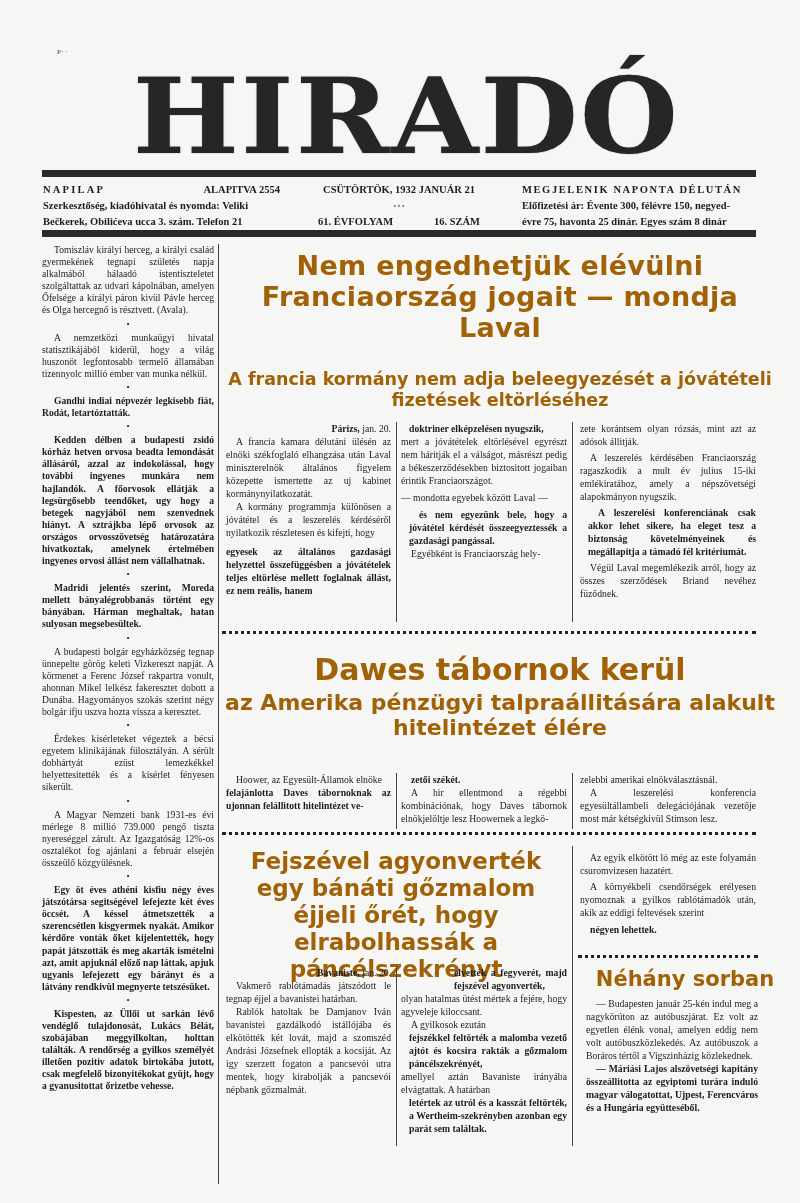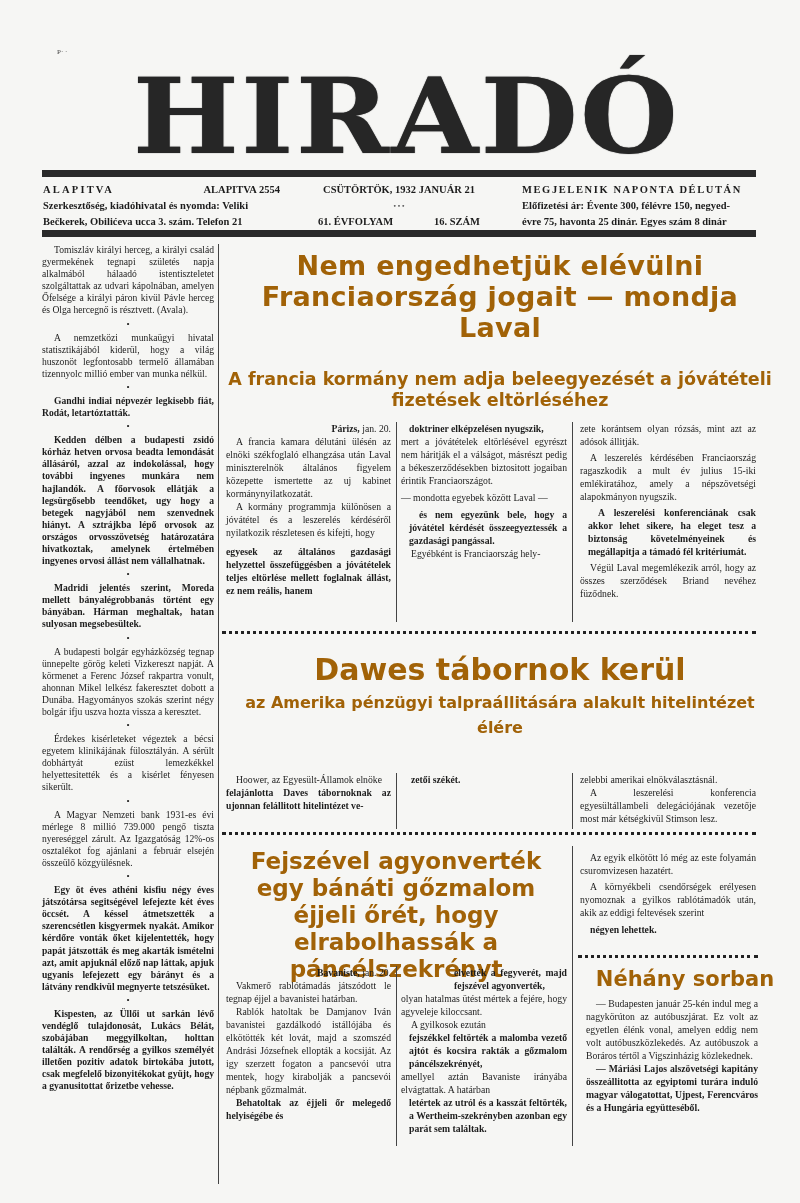--- a/index.html
+++ b/index.html
@@ -26,21 +26,21 @@
 
   .col-left { position: absolute; left: 42px; top: 244px; width: 172px; font-size: 9.6px; line-height: 12.1px; text-align: justify; }
   .col-left p { text-indent: 12px; margin-bottom: 0; }
   .col-left .sep { text-align: center; font-size: 9px; line-height: 15px; }
   .b { font-weight: bold; font-family: Liberation Serif, serif; }
 
   .headline { position: absolute; text-align: center; font-family: "DejaVu Sans", sans-serif; font-weight: bold; color: #a16207; }
   .h1a { left: 222px; top: 250px; width: 556px; font-size: 27px; line-height: 31px; letter-spacing: 0.3px; }
   .h1sub { left: 222px; top: 369px; width: 556px; font-size: 17.5px; line-height: 21px; }
   .h2a { left: 222px; top: 652px; width: 556px; font-size: 30px; line-height: 36px; }
-  .h2sub { left: 222px; top: 690px; width: 556px; font-size: 16px; line-height: 25px; }
+  .h2sub { left: 222px; top: 690px; width: 556px; font-size: 22px; line-height: 25px; }
   .h3a { left: 226px; top: 848px; width: 340px; font-size: 23px; line-height: 27px; }
   .h4 { left: 585px; top: 965px; width: 200px; font-family: "DejaVu Sans", sans-serif; font-size: 21px; line-height: 28px; text-align: center; }
 
   .tcol { position: absolute; font-size: 9.7px; line-height: 13px; text-align: justify; }
   .tcol p { text-indent: 10px; }
   .tcol .dateline { text-align: right; text-indent: 0; }
   .tcol .noindent { text-indent: 0; }
 
   .dotted { position: absolute; height: 4px; border-top: 3px dotted #222; }
 </style>
@@ -49,21 +49,21 @@
 
 <div class="corner-mark">P· ·</div>
 <div class="masthead">
   <span class="masthead-title">HIRADÓ</span>
 </div>
 
 <div class="rule-thick rule-top"></div>
 
 <div class="info info-left">
   <div class="row">
-    <span class="spaced">ALAPITVA</span>
+    <span class="spaced">NAPILAP</span>
     <span>ALAPITVA 2554</span>
   </div>
   <div class="row">Szerkesztőség, kiadóhivatal és nyomda: Veliki</div>
   <div class="row">Bečkerek, Obilićeva ucca 3. szám. Telefon 21</div>
 </div>
 
 <div class="info info-mid">
   <div class="row" style="justify-content:center">CSÜTÖRTÖK, 1932 JANUÁR 21</div>
   <div class="dots">• • •</div>
   <div class="row">
@@ -134,36 +134,36 @@
 <div class="headline h2a">Dawes tábornok kerül</div>
 <div class="headline h2sub">az Amerika pénzügyi talpraállitására alakult hitelintézet élére</div>
 
 <div class="tcol" style="left:226px; top:773px; width:165px;">
   <p>Hoower, az Egyesült-Államok elnöke</p>
   <p class="b noindent">felajánlotta Daves tábornoknak az ujonnan felállitott hitelintézet ve-</p>
 </div>
 <div class="vrule" style="left:396px; top:773px; height:56px;"></div>
 <div class="tcol" style="left:401px; top:773px; width:166px;">
   <p class="b">zetői székét.</p>
+  <p>A hir ellentmond a régebbi kombinációnak, hogy Daves tábornok elnökjelöltje lesz Hoowernek a legkö-</p>
 </div>
 <div class="vrule" style="left:572px; top:773px; height:56px;"></div>
 <div class="tcol" style="left:580px; top:773px; width:176px;">
   <p class="noindent">zelebbi amerikai elnökválasztásnál.</p>
   <p>A leszerelési konferencia egyesültállambeli delegációjának vezetője most már kétségkivül Stimson lesz.</p>
 </div>
 
 <div class="dotted" style="left:222px; top:832px; width:534px;"></div>
 
 <div class="headline h3a">Fejszével agyonverték egy bánáti gőzmalom éjjeli őrét, hogy elrabolhassák a páncélszekrényt</div>
 
 <div class="tcol" style="left:226px; top:966px; width:165px;">
   <p class="dateline"><span class="b">Bavaniste,</span> <span>jan. 20.</span></p>
   <p>Vakmerő rablótámadás játszódott le tegnap éjjel a bavanistei határban.</p>
   <p>Rablók hatoltak be Damjanov Iván bavanistei gazdálkodó istállójába és elkötötték két lovát, majd a szomszéd Andrási Józsefnek ellopták a kocsiját. Az igy szerzett fogaton a pancsevói utra mentek, hogy kirabolják a pancsevói népbank gőzmalmát.</p>
-  <p class="b">Behatoltak az éjjeli őr melegedő helyiségébe és</p>
 </div>
 <div class="vrule" style="left:396px; top:966px; height:180px;"></div>
 <div class="tcol" style="left:401px; top:966px; width:166px;">
   <p class="b" style="padding-left:8px; text-indent:0;margin-left:45px;">elvették a fegyverét, majd fejszével agyonverték,</p>
   <p class="noindent">olyan hatalmas ütést mértek a fejére, hogy agyveleje kiloccsant.</p>
   <p>A gyilkosok ezután</p>
   <p class="b" style="padding-left:8px; text-indent:0;">fejszékkel feltörték a malomba vezető ajtót és kocsira rakták a gőzmalom páncélszekrényét,</p>
   <p class="noindent">amellyel aztán Bavaniste irányába elvágtattak. A határban</p>
   <p class="b" style="padding-left:8px; text-indent:0;">letértek az utról és a kasszát feltörték, a Wertheim-szekrényben azonban egy parát sem találtak.</p>
 </div>

